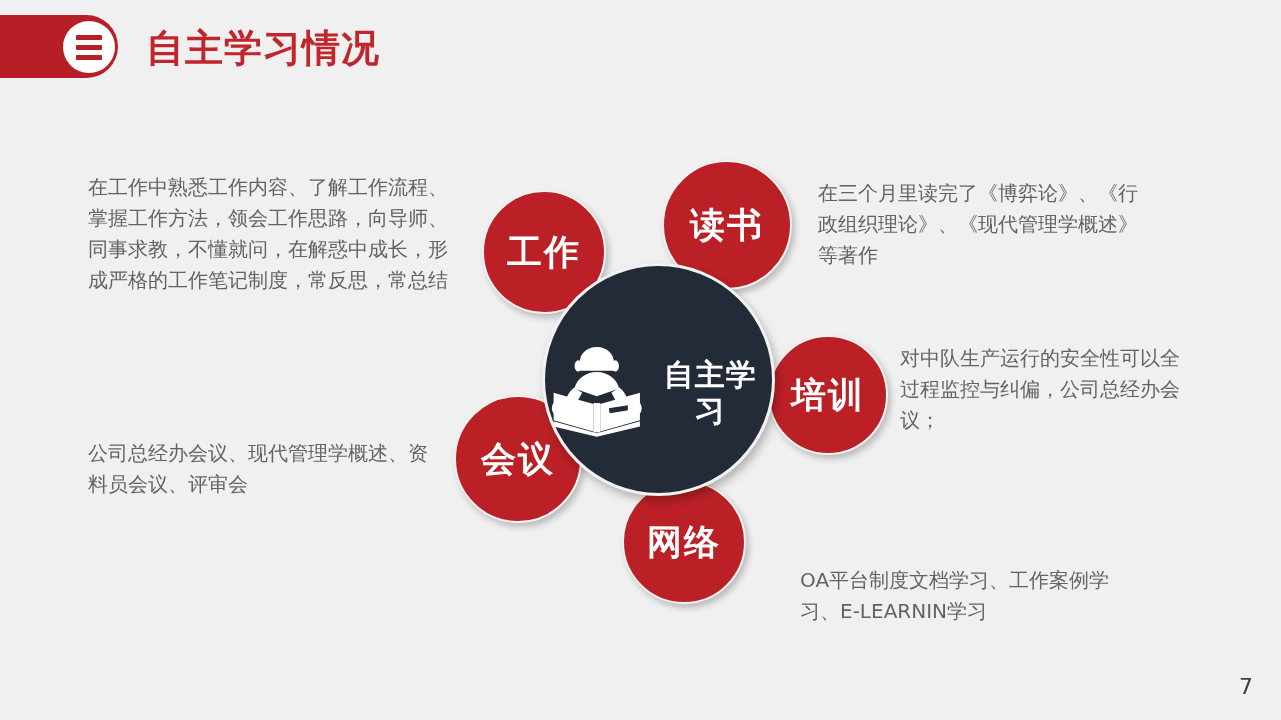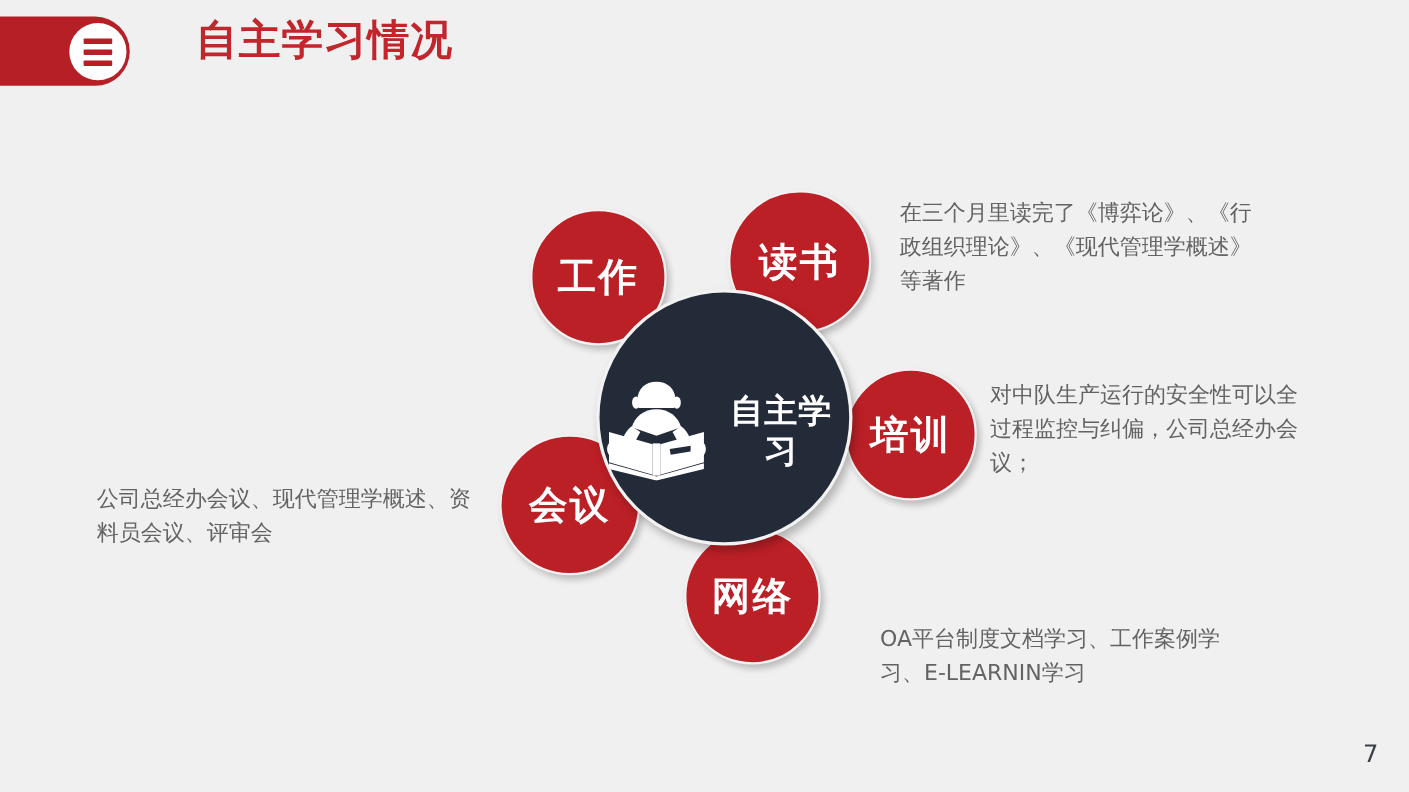--- a/index.html
+++ b/index.html
@@ -47,28 +47,27 @@
   .header-badge .bar {
     width: 26px;
     height: 5px;
     background: #b71f26;
     border-radius: 1px;
   }
   .header-badge .bar.mid { width: 26px; }
   .header-title {
     position: absolute;
     left: 146px;
-    top: 12px;
+    top: 24px;
     font-size: 38px;
     font-weight: bold;
     color: #c0262b;
     letter-spacing: 1px;
     line-height: 48px;
     white-space: nowrap;
-    margin-left: 32px;
   }
 
   
   .diagram {
     position: absolute;
     left: 440px;
     top: 155px;
     width: 430px;
     height: 460px;
   }
@@ -81,21 +80,21 @@
     display: flex;
     align-items: center;
     justify-content: center;
     color: #ffffff;
     font-weight: bold;
     font-size: 35px;
     letter-spacing: 2px;
     box-sizing: border-box;
   }
   .petal.p-work    { left: 42px;  top: 35px;  width: 124px; height: 124px; }
-  .petal.p-read    { left: 222px; top: 18px;  width: 130px; height: 130px; align-items: center; }
+  .petal.p-read    { left: 222px; top: 5px;  width: 130px; height: 130px; align-items: center; }
   .petal.p-train   { left: 328px; top: 180px; width: 120px; height: 120px; }
   .petal.p-net     { left: 182px; top: 325px; width: 124px; height: 124px; }
   .petal.p-meeting { left: 14px;  top: 240px; width: 128px; height: 128px; }
 
   .core {
     position: absolute;
     left: 102px;
     top: 108px;
     width: 233px;
     height: 233px;
@@ -208,20 +207,21 @@
 
           <path d="M104 64c5 0 8 4 8 9s-3 9-8 9h-8V64h8z"></path>
         </g>
       </svg>
       <div class="core-label">
         <div>自主学习</div>
       </div>
     </div>
   </div>
 
+  <div class="desc desc-work">在工作中熟悉工作内容、了解工作流程、掌握工作方法，领会工作思路，向导师、同事求教，不懂就问，在解惑中成长，形成严格的工作笔记制度，常反思，常总结</div>
   <div class="desc desc-read">在三个月里读完了《博弈论》、《行政组织理论》、《现代管理学概述》等著作</div>
   <div class="desc desc-train">对中队生产运行的安全性可以全过程监控与纠偏，公司总经办会议；</div>
   <div class="desc desc-net">OA平台制度文档学习、工作案例学习、E-LEARNIN学习</div>
   <div class="desc desc-meeting">公司总经办会议、现代管理学概述、资料员会议、评审会</div>
 
   <div class="page-number">7</div>
 
 </div>
 
 </body></html>

